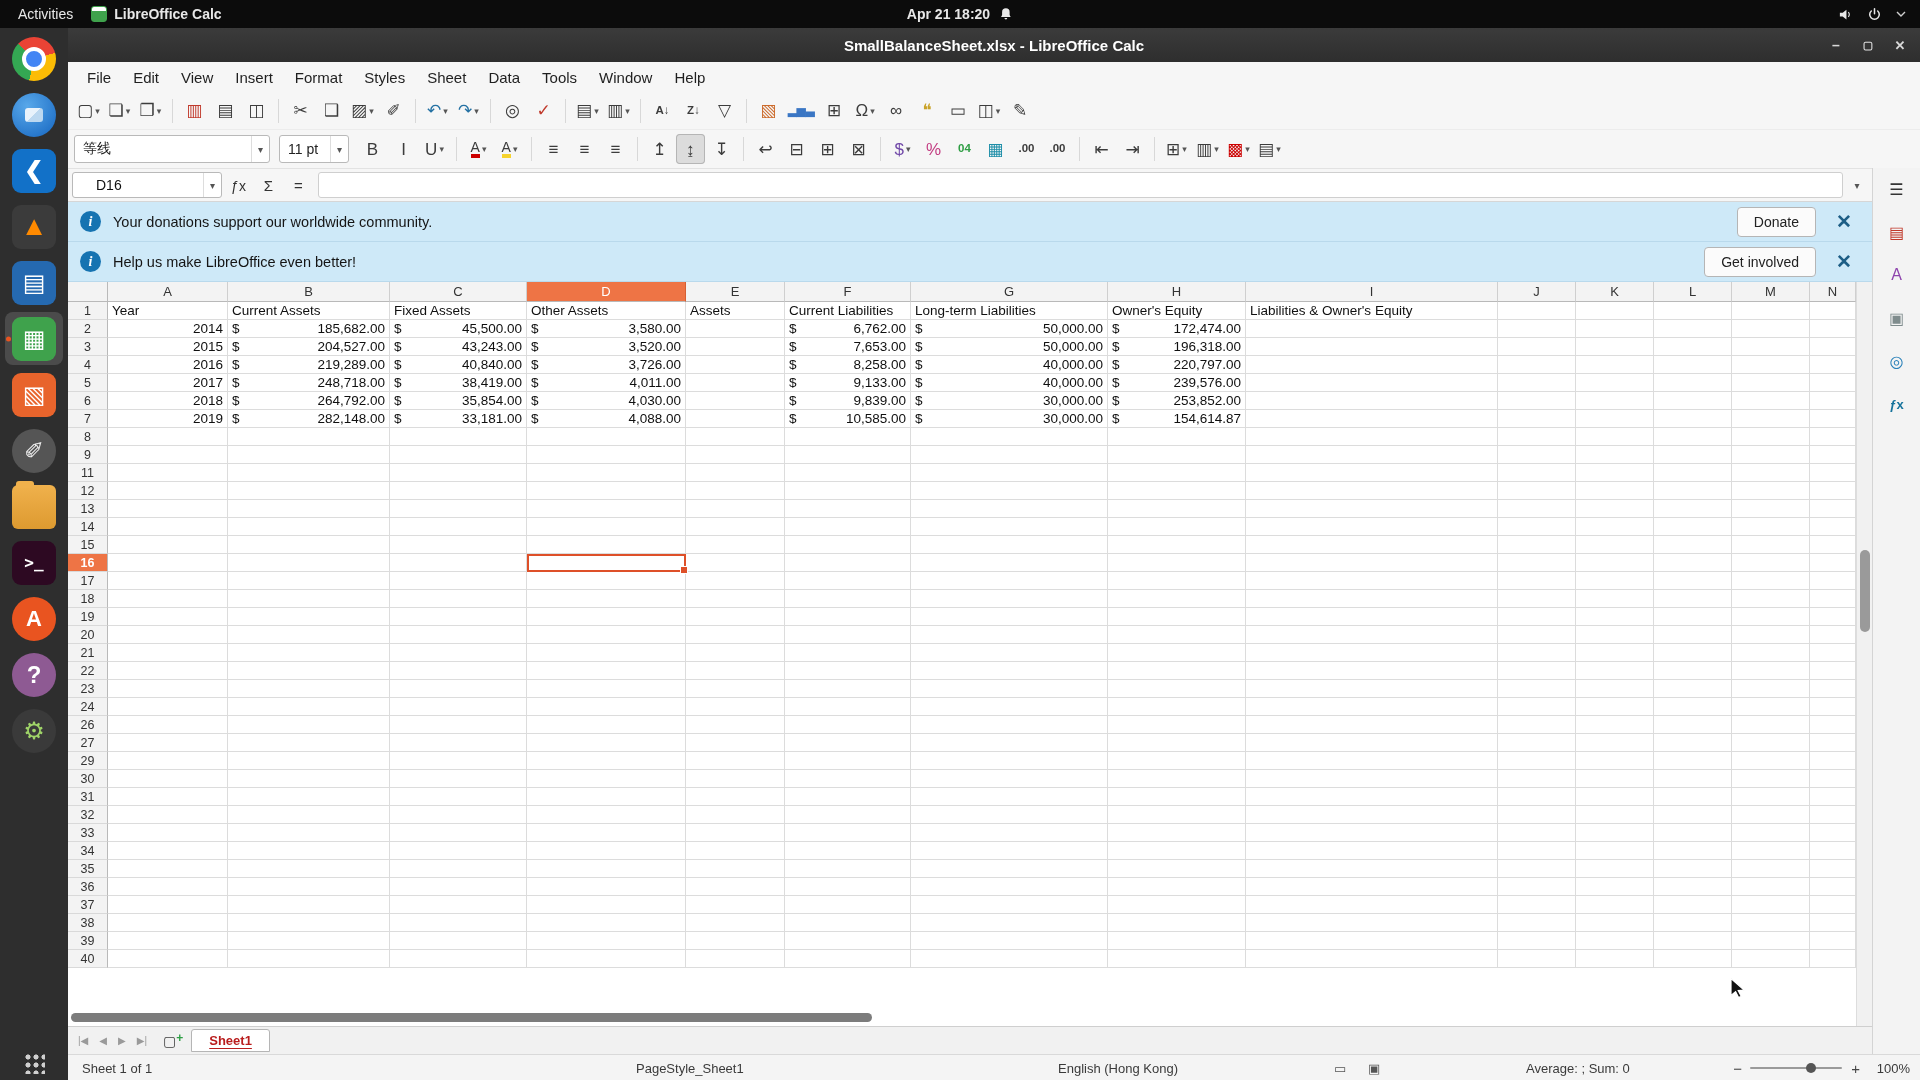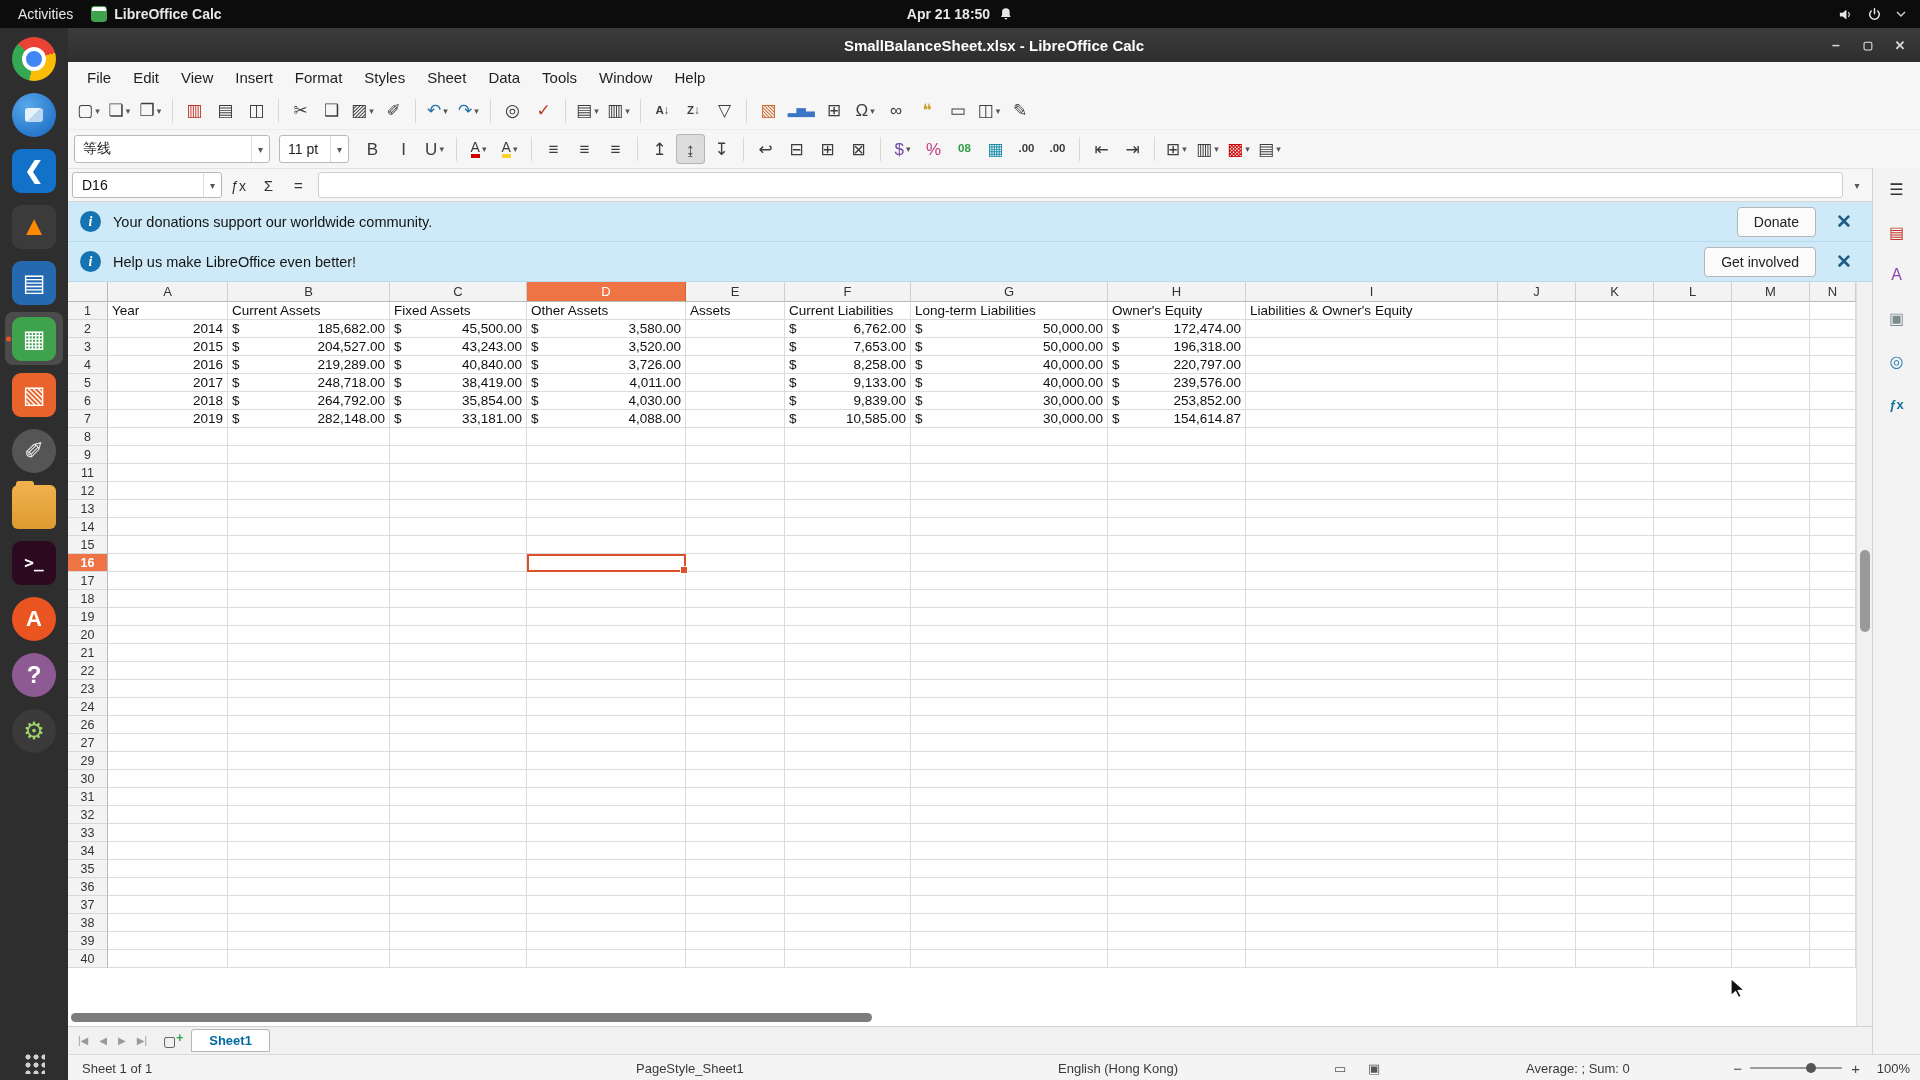--- a/index.html
+++ b/index.html
@@ -65,21 +65,21 @@
   .sep{width:1px;height:24px;background:#d8d8d8;margin:0 5px;}
   .combo{height:28px;background:#fff;border:1px solid #b9b9b9;border-radius:3px;display:flex;align-items:center;padding:0 0 0 8px;font-size:14px;color:#222;margin-right:7px;}
   .combo .caret{margin-left:auto;color:#555;font-size:10px;border-left:1px solid #ddd;padding:0 6px;height:100%;display:flex;align-items:center;}
   .combo.font-name{width:196px;}
   .combo.font-size{width:70px;}
 
   .body-row{flex:1;display:flex;min-height:0;}
   .left-col{flex:1;display:flex;flex-direction:column;min-width:0;}
 
   .formulabar{height:34px;display:flex;align-items:center;background:#f6f6f6;border-top:1px solid #e2e2e2;border-bottom:1px solid #d6d6d6;padding:0 4px;gap:3px;flex:none;}
-  .namebox{width:150px;height:26px;background:#fff;border:1px solid #b9b9b9;border-radius:3px;display:flex;align-items:center;padding:0 0 0 9px;font-size:14px;color:#111;}
+  .namebox{width:150px;height:26px;background:#fff;border:1px solid #b9b9b9;border-radius:3px;display:flex;align-items:center;padding:0 0 0 23px;font-size:14px;color:#111;}
   .namebox .caret{margin-left:auto;font-size:10px;color:#555;padding:0 6px;border-left:1px solid #ddd;height:100%;display:flex;align-items:center;}
   .fb-btn{width:27px;text-align:center;font-size:15px;color:#333;}
   .fb-fx::before{content:"ƒx";font-size:14px;}
   .fb-sum::before{content:"Σ";}
   .fb-eq::before{content:"=";}
   .fb-input{flex:1;height:26px;background:#fff;border:1px solid #cfcfcf;border-radius:3px;margin-left:3px;padding:0 8px;font:inherit;}
   .fb-expand{width:22px;color:#555;font-size:10px;text-align:center;}
   .fb-expand::before{content:"▾";}
 
   .infobar{height:40px;background:#cee9f8;display:flex;align-items:center;padding:0 12px;gap:12px;border-bottom:1px solid #b9d9ec;font-size:14.5px;color:#151515;flex:none;}
@@ -112,21 +112,21 @@
   
   .tabbar{height:28px;display:flex;align-items:center;background:#f1f1f1;border-top:1px solid #cfcfcf;padding-left:5px;font-size:13px;gap:1px;flex:none;}
   .tab-nav{color:#9a9a9a;font-size:10px;padding:0 5px;}
   .tn-first::before{content:"|◀";}
   .tn-prev::before{content:"◀";}
   .tn-next::before{content:"▶";}
   .tn-last::before{content:"▶|";}
   .add-sheet{position:relative;color:#3c3c3c;font-size:14px;padding:0 8px 0 10px;}
   .add-sheet::before{content:"▢";}
   .add-sheet::after{content:"+";position:absolute;right:1px;top:-2px;color:#2e9e44;font-size:12px;font-weight:bold;}
-  .sheet-tab{height:23px;background:#fff;border:1px solid #b5b5b5;border-radius:3px 3px 0 0;display:flex;align-items:center;padding:0 17px;font-weight:bold;color:#0369a1;margin-left:6px;text-underline-offset:3px;}
+  .sheet-tab{height:23px;background:#fff;border:1px solid #b5b5b5;border-radius:3px 3px 0 0;display:flex;align-items:center;padding:0 17px;font-weight:bold;color:#b91c1c;margin-left:6px;text-decoration:underline;text-underline-offset:3px;}
 
   
   .statusbar{height:26px;background:#f4f4f4;border-top:1px solid #d9d9d9;position:relative;font-size:13px;color:#3a3a3a;flex:none;}
   .statusbar>span{position:absolute;top:50%;transform:translateY(-50%);white-space:nowrap;}
   .sb-sheetinfo{left:14px;}
   .sb-pagestyle{left:568px;}
   .sb-lang{left:990px;}
   .sb-ic1{left:1266px;color:#555;}.sb-ic1::before{content:"▭";}
   .sb-ic2{left:1300px;color:#555;}.sb-ic2::before{content:"▣";}
   .sb-avg{left:1458px;}
@@ -148,21 +148,21 @@
 
 <div class="screen">
 
   <header class="topbar">
     <span class="tb-activities">Activities</span>
     <span class="tb-app">
       <span class="tb-appicon"></span>
       <span>LibreOffice Calc</span>
     </span>
     <span class="tb-clock">
-      <span>Apr 21 18:50</span>
+      <span>Apr 21 18:20</span>
       <svg width="14" height="14" viewBox="0 0 16 16" fill="#e8e8e8">
           <path d="M8 1.5a4.3 4.3 0 0 0-4.3 4.3v3.4L2.5 11.4h11L12.3 9.2V5.8A4.3 4.3 0 0 0 8 1.5z"></path>
           <path d="M6.4 12.6a1.6 1.6 0 0 0 3.2 0z"></path>
         </svg>
     </span>
     <span class="tb-status">
       <svg width="15" height="15" viewBox="0 0 16 16" fill="#e8e8e8">
           <path d="M2 6v4h3l4 3.2V2.8L5 6H2z"></path>
           <path d="M11 5.5a3.5 3.5 0 0 1 0 5" stroke="#e8e8e8" stroke-width="1.2" fill="none"></path>
         </svg>
@@ -413,21 +413,21 @@
             </span>
             <span class="sep"></span>
             <span class="tbtn">
               <span class="glyph" style="color: rgb(112, 72, 168);">$</span>
               <span class="caret">▾</span>
             </span>
             <span class="tbtn">
               <span class="glyph" style="color: rgb(194, 59, 128);">%</span>
             </span>
             <span class="tbtn">
-              <span class="glyph small" style="color: rgb(47, 158, 68);">08</span>
+              <span class="glyph small" style="color: rgb(47, 158, 68);">04</span>
             </span>
             <span class="tbtn">
               <span class="glyph" style="color: rgb(29, 142, 168);">▦</span>
             </span>
             <span class="tbtn">
               <span class="glyph small">.00</span>
             </span>
             <span class="tbtn">
               <span class="glyph small">.00</span>
             </span>

